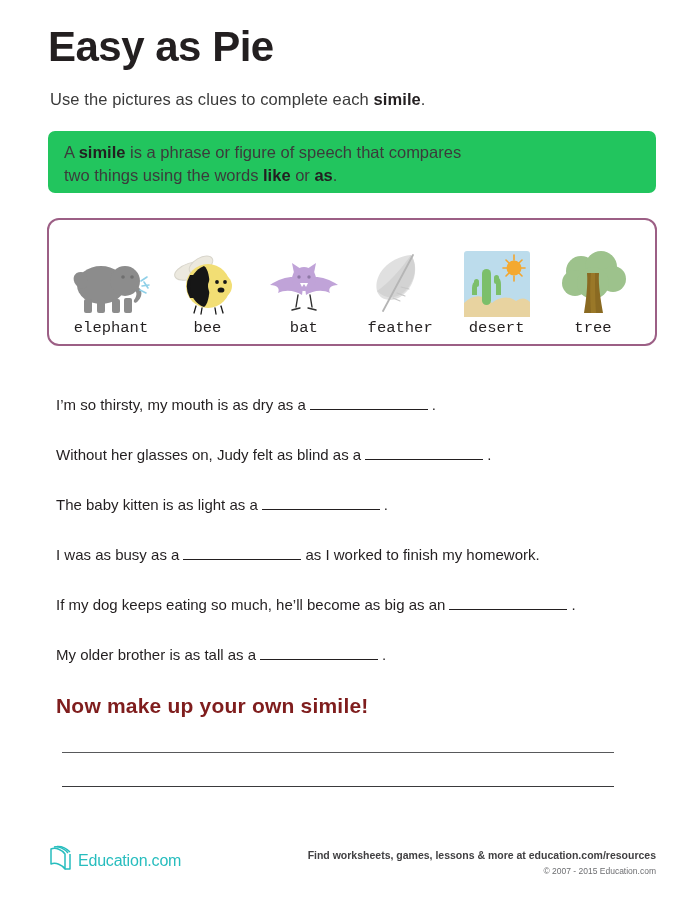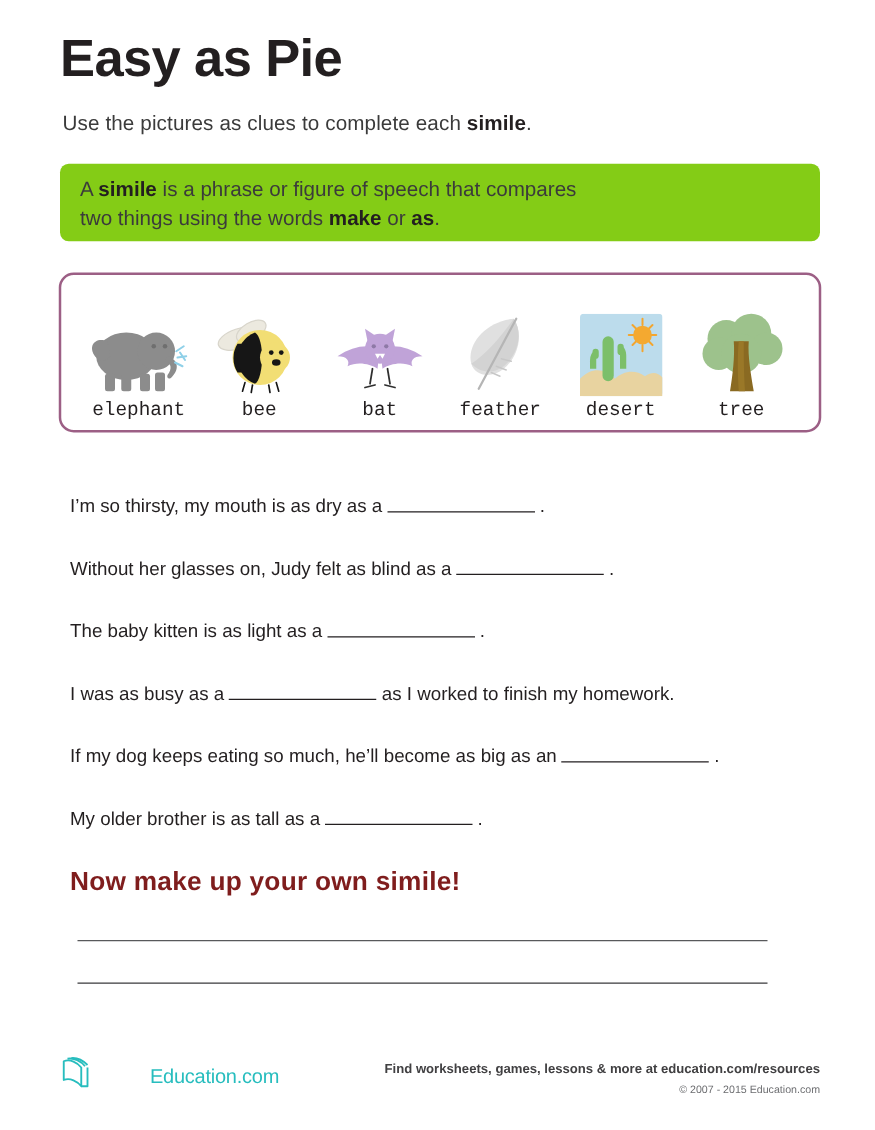--- a/index.html
+++ b/index.html
@@ -42,21 +42,21 @@
   }
   .subtitle b { font-weight: bold; color: #231f20; }
 
   
   .definition {
     position: absolute;
     left: 48px;
     top: 131px;
     width: 608px;
     height: 62px;
-    background: #84cc16;
+    background: #22c55e;
     border-radius: 7px;
     box-sizing: border-box;
     padding: 10px 16px 0 16px;
   }
   .definition-text {
     font-size: 16.5px;
     line-height: 1.42;
     color: #3b3b3b;
   }
   .definition-text b { font-weight: bold; color: #231f20; }
@@ -147,21 +147,20 @@
     left: 48px;
     top: 845px;
     display: flex;
     align-items: center;
     gap: 4px;
   }
   .logo-text {
     font-size: 16px;
     color: #27bdbe;
     letter-spacing: -0.2px;
-    margin-left: 42px;
   }
   .footer-tagline {
     position: absolute;
     right: 44px;
     top: 849px;
     font-size: 10.5px;
     color: #414042;
     text-align: right;
     white-space: nowrap;
     font-weight: bold;
@@ -180,21 +179,21 @@
 <body>
 
 <div class="page">
 
   <div class="title">Easy as Pie</div>
 
   <div class="subtitle"><span>Use the pictures as clues to complete each </span><b>simile</b><span>.</span></div>
 
   <div class="definition">
     <div class="definition-text"><span>A </span><b>simile</b><span> is a phrase or figure of speech that compares</span></div>
-    <div class="definition-text"><span>two things using the words </span><b>make</b><span> or </span><b>as</b><span>.</span></div>
+    <div class="definition-text"><span>two things using the words </span><b>like</b><span> or </span><b>as</b><span>.</span></div>
   </div>
 
   <div class="wordbank">
 
     <div class="wb-item">
       <div class="wb-art">
         <svg width="86" height="58" viewBox="0 0 86 58">
           <g fill="#8c8c8c">
             <ellipse cx="33" cy="26" rx="24" ry="19"></ellipse>
             <circle cx="57" cy="22" r="15"></circle>

